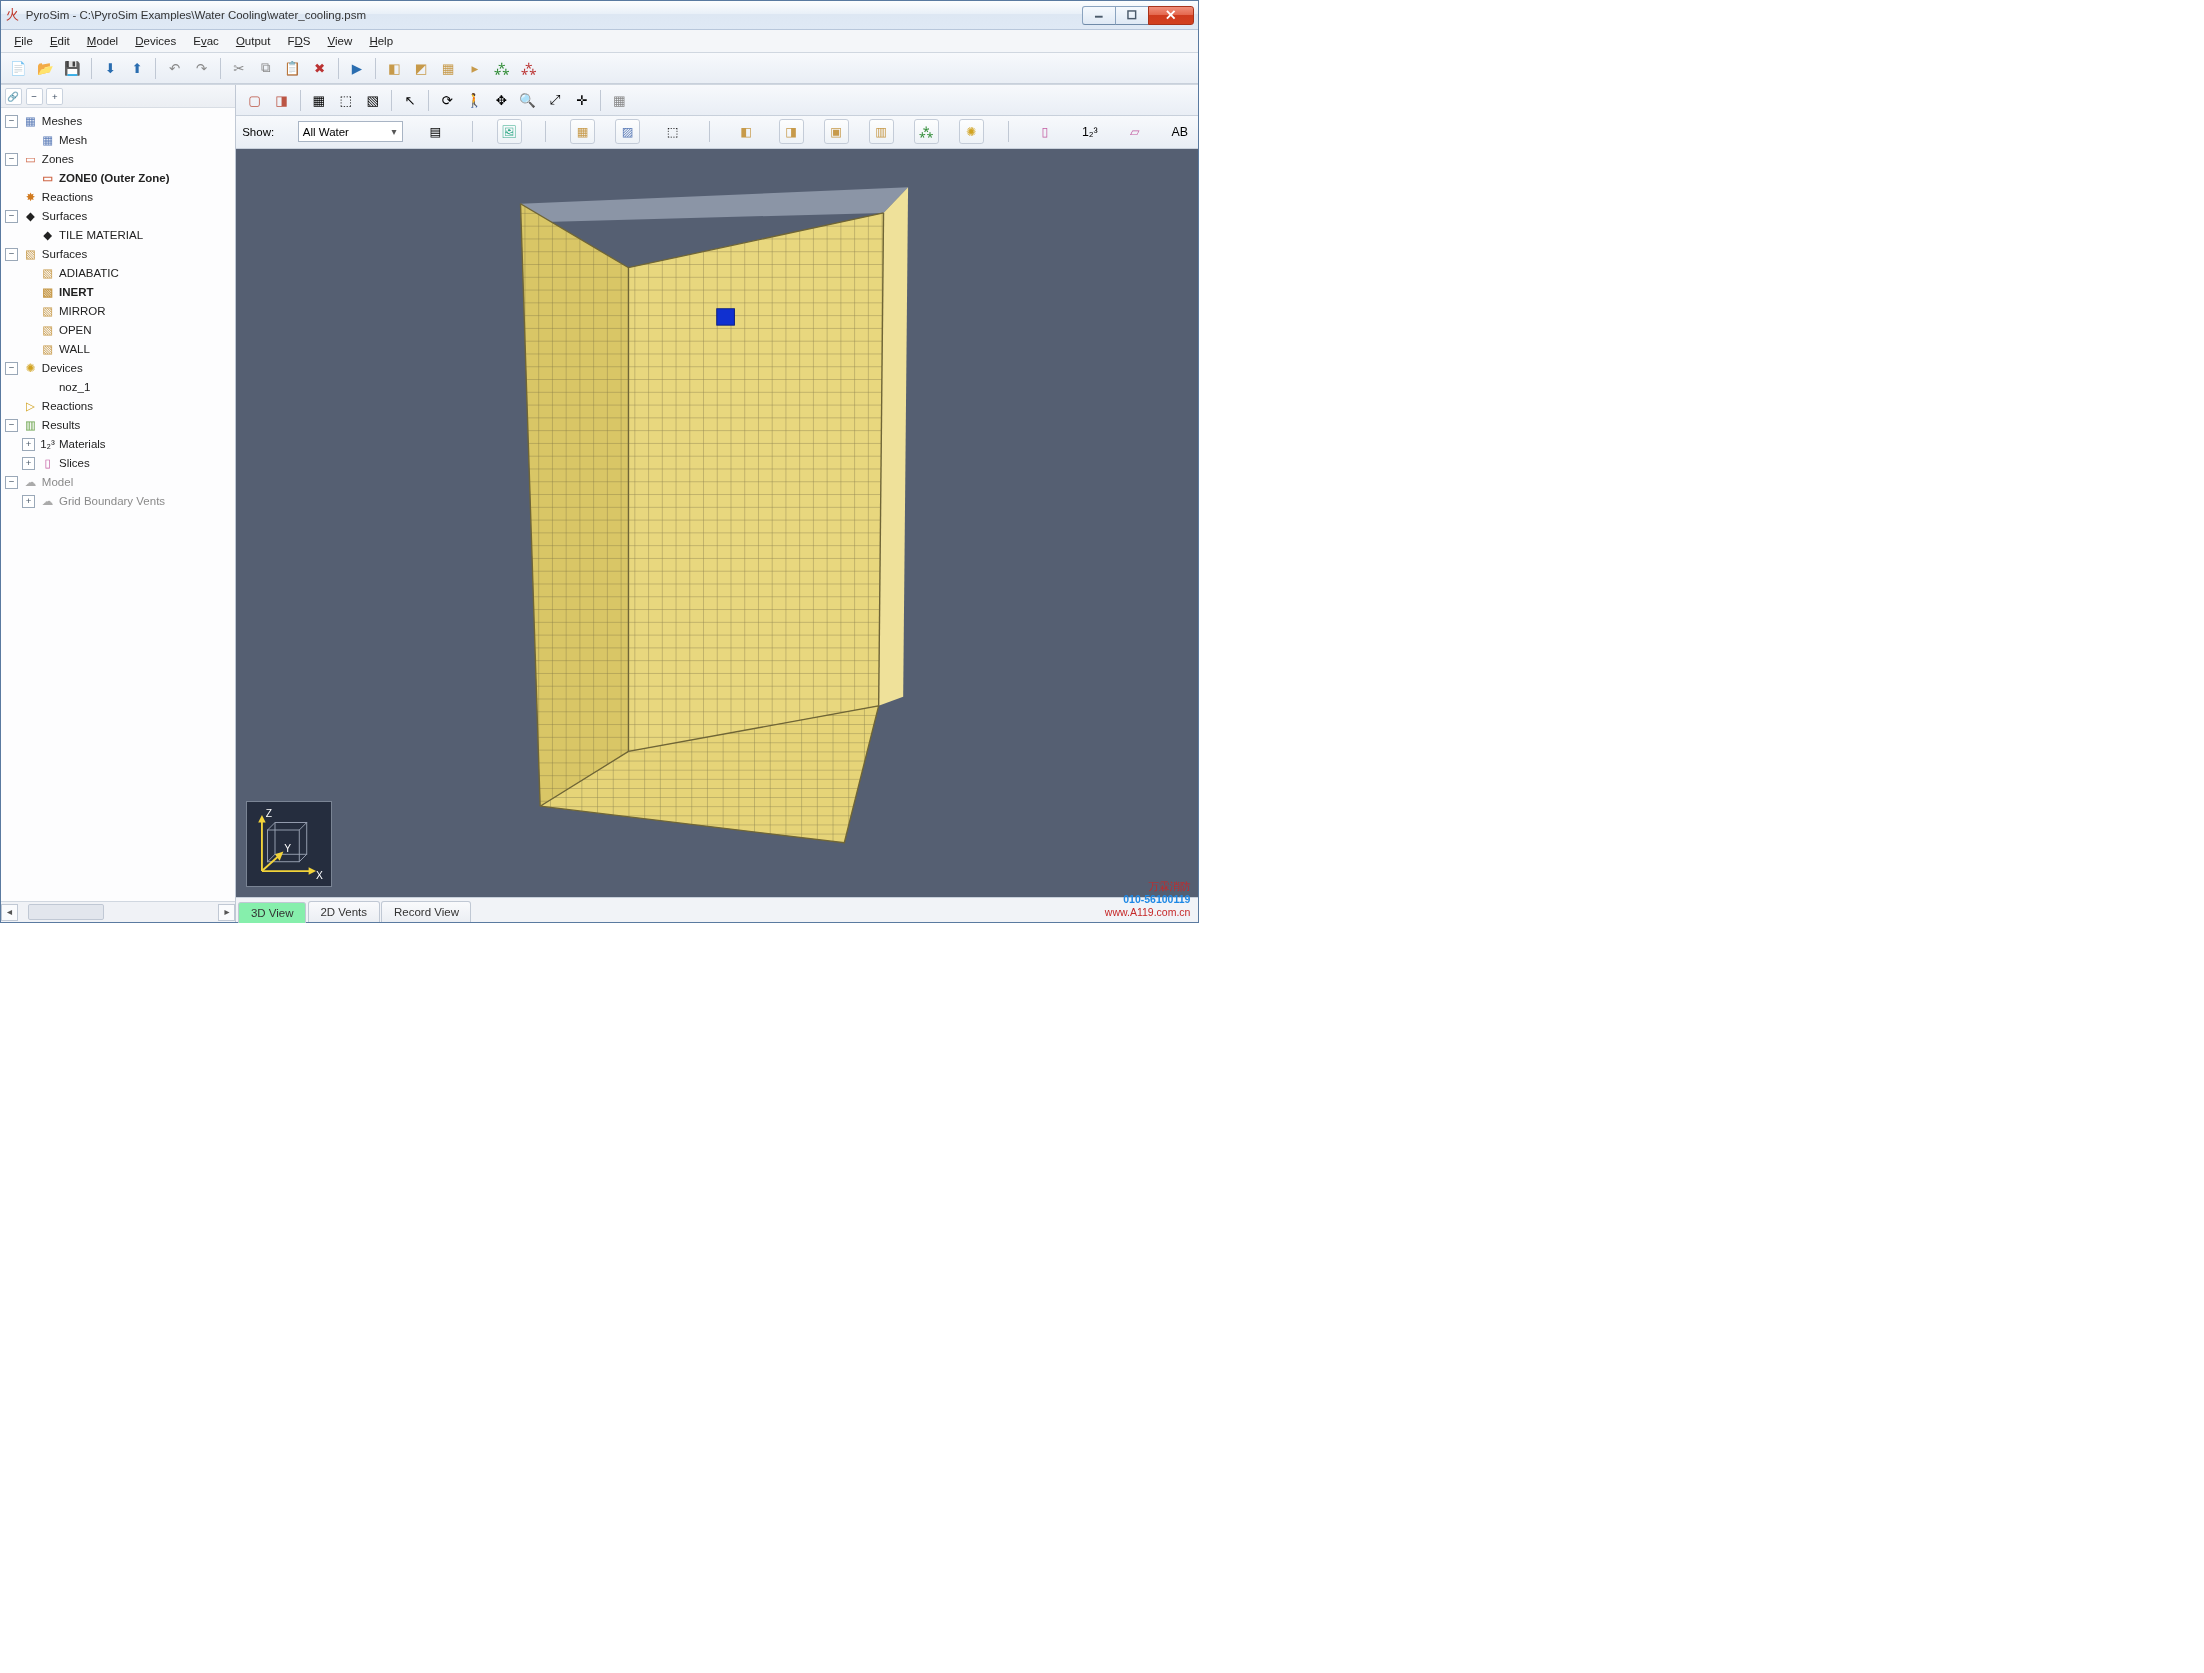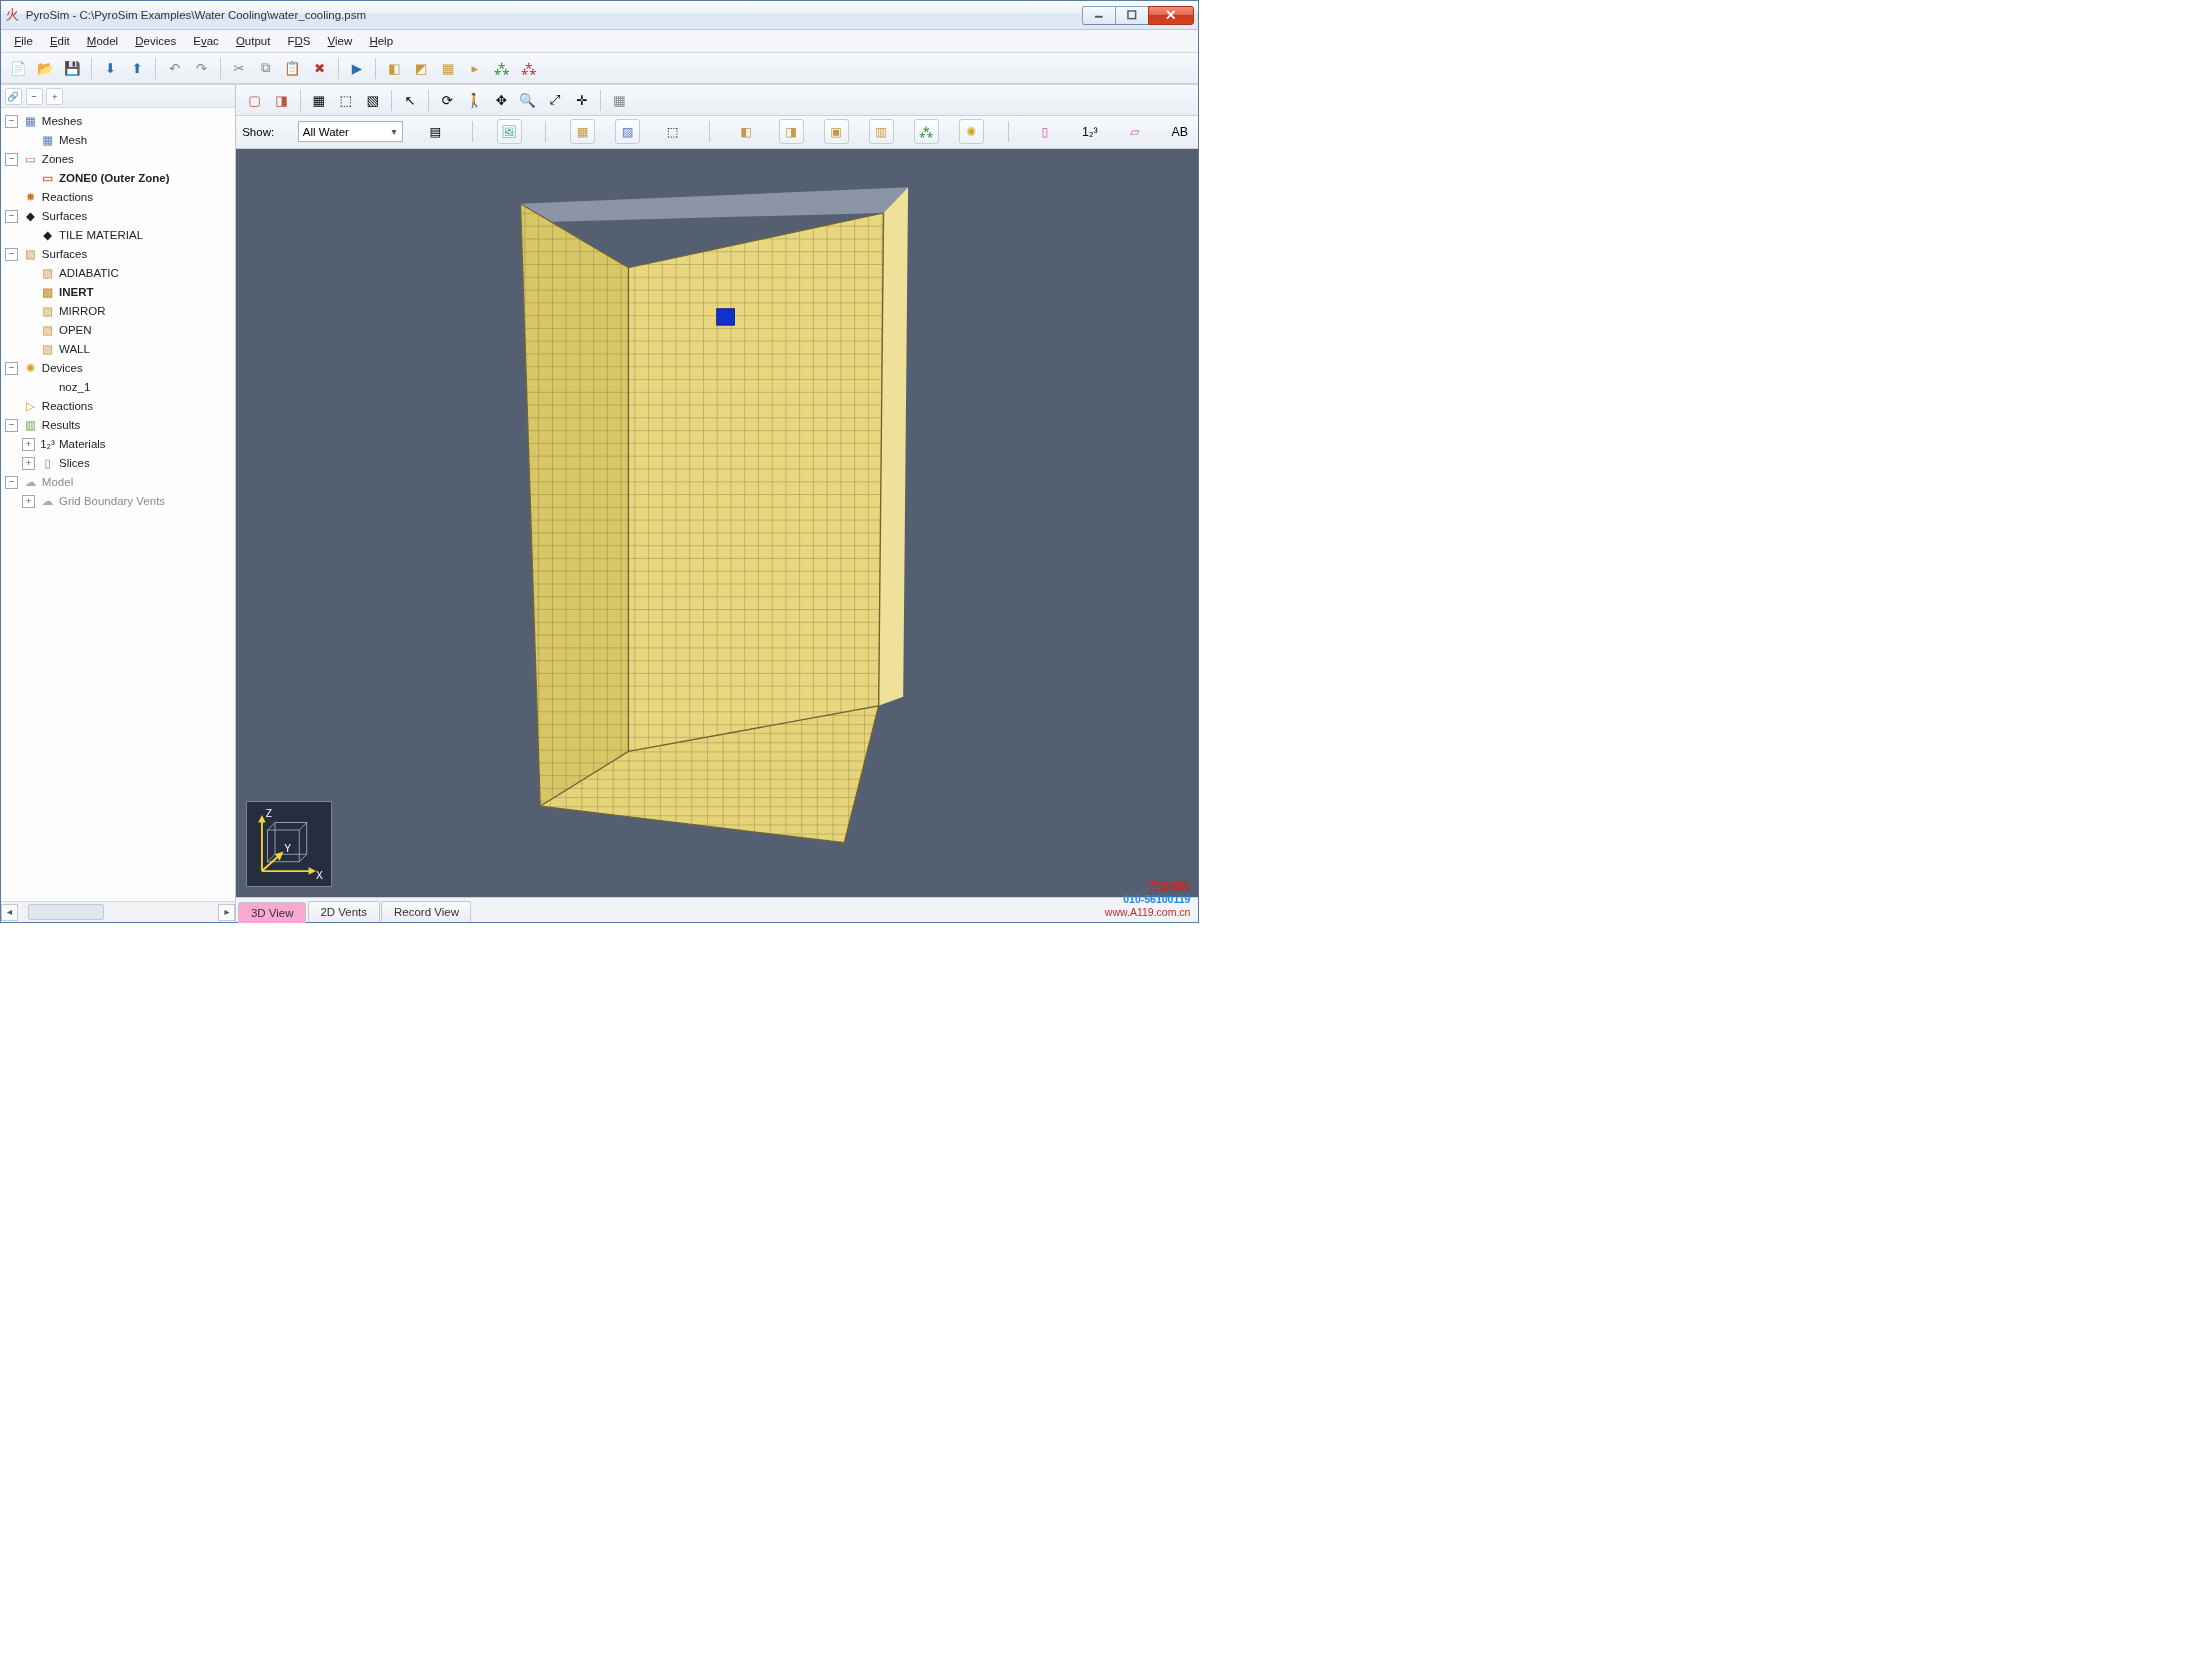--- a/index.html
+++ b/index.html
@@ -155,26 +155,26 @@
   .view-tabs{
     height:25px;background:#f1f3f7;border-top:1px solid #c8d0db;
     display:flex;align-items:flex-end;padding:0 1.9px;
   }
   .vtab{
     padding:3.8px 11.5px;border:1px solid #c0c8d4;border-bottom:none;
     background:linear-gradient(to bottom,#f9fafc,#ebeef3);
     margin-right:1.9px;border-top-left-radius:2.9px;border-top-right-radius:2.9px;
     font-size:11.5px;color:#333;
   }
-  .vtab.active{background:#f9a8d4;font-weight:normal;position:relative;top:1px;}
+  .vtab.active{background:#86efac;font-weight:normal;position:relative;top:1px;}
   .watermark{
     position:absolute;right:7.6px;bottom:3.8px;text-align:right;font-size:10.5px;
     line-height:1.2;pointer-events:none;
   }
-  .watermark .l1{color:#c62828;font-weight:bold;}
+  .watermark .l1{color:#c62828;font-weight:normal;}
   .watermark .l2{color:#1e88e5;font-weight:bold;}
   .watermark .l3{color:#c62828;}
 </style>
 </head>
 <body>
 
 <div class="window">
 
   <div class="titlebar">
     <span class="app-icon">火</span>

